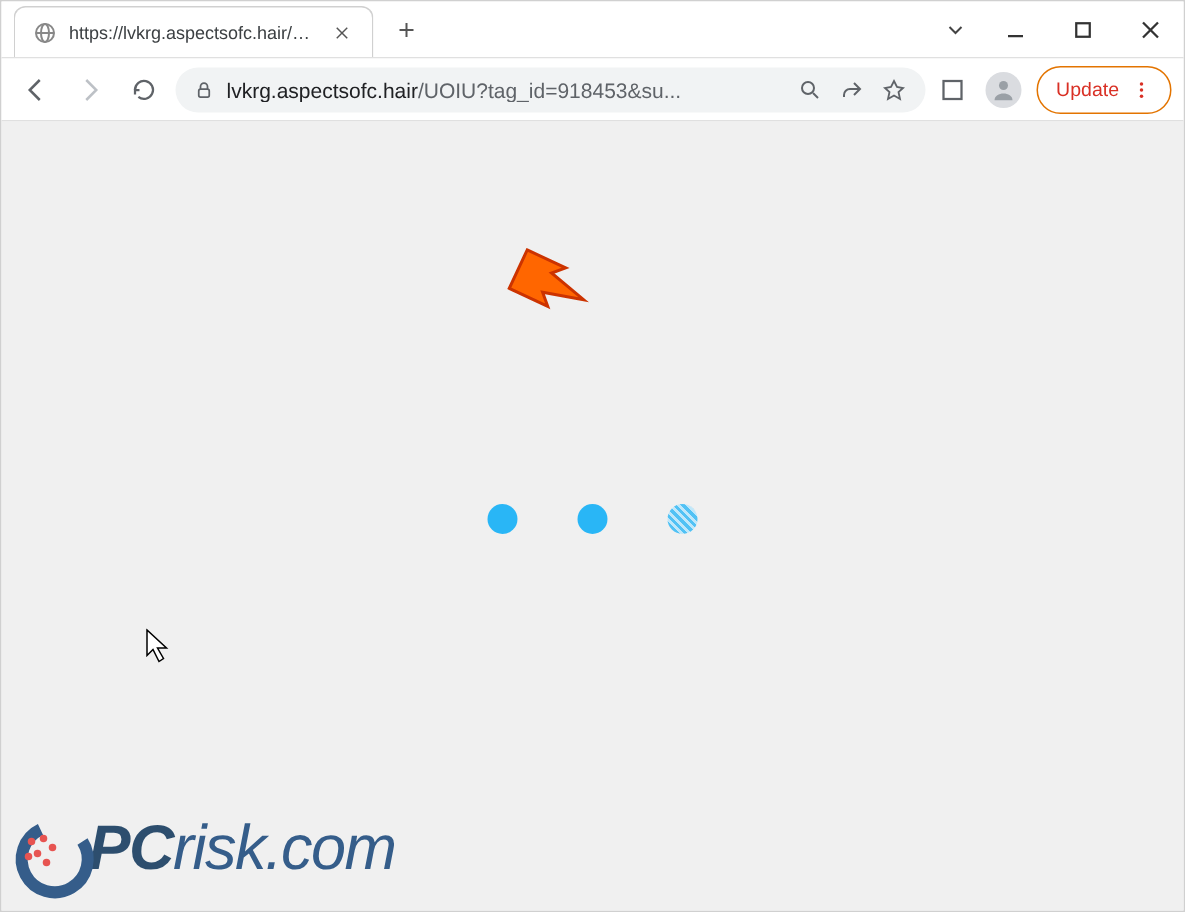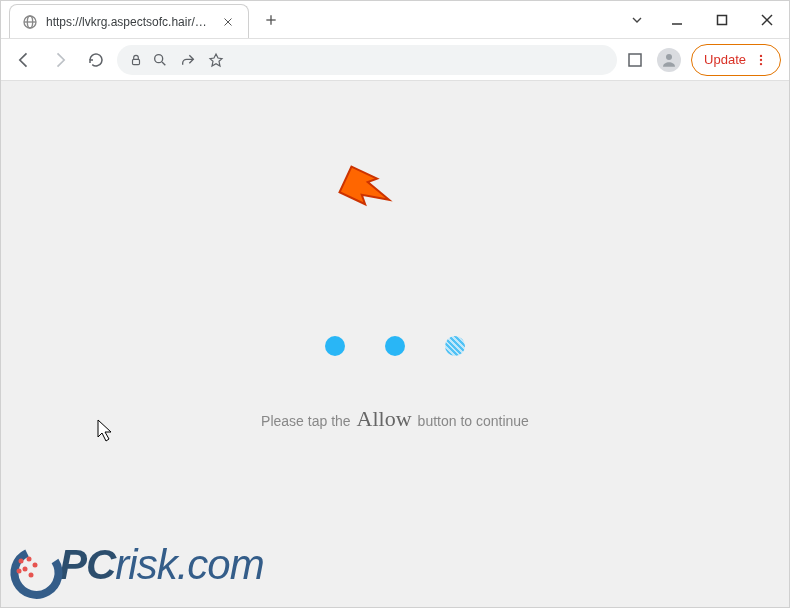--- a/index.html
+++ b/index.html
@@ -132,20 +132,23 @@
           <polyline points="4 16 4 12 8 12" fill="none" stroke="#5f6368" stroke-width="2"></polyline>
         </svg>
     </span>
     <div class="omnibox">
       <span class="lock-icon">
         <svg viewBox="0 0 24 24" width="14" height="14">
             <rect x="6" y="11" width="12" height="9" rx="2" fill="none" stroke="#5f6368" stroke-width="2"></rect>
             <path d="M8 11V8a4 4 0 0 1 8 0v3" fill="none" stroke="#5f6368" stroke-width="2"></path>
           </svg>
       </span>
+      <span class="omnibox-text">
+        <span class="host">lvkrg.aspectsofc.hair</span><span class="path">/UOIU?tag_id=918453&amp;su...</span>
+      </span>
       <div class="omnibox-actions">
         <span class="ic">
             <svg viewBox="0 0 24 24" width="16" height="16">
               <circle cx="10" cy="10" r="6" fill="none" stroke="#5f6368" stroke-width="2"></circle>
               <line x1="15" y1="15" x2="20" y2="20" stroke="#5f6368" stroke-width="2"></line>
             </svg>
           </span>
         <span class="ic">
             <svg viewBox="0 0 24 24" width="16" height="16">
               <path d="M14 5l6 6-6 6" fill="none" stroke="#5f6368" stroke-width="2"></path>
@@ -184,25 +187,20 @@
     </div>
   </div>
 
   <div class="content">
 
     <div class="loading-area">
       <div class="dots-row">
         <div class="dot"></div>
         <div class="dot"></div>
         <div class="dot striped"></div>
-      </div>
-      <div class="instruction">
-        <span>Please tap the</span>
-        <span class="allow-word">Allow</span>
-        <span>button to continue</span>
       </div>
     </div>
 
     <div class="orange-arrow">
       <svg viewBox="0 0 60 60" width="60" height="60">
         <polygon points="24,4 44,24 34,24 48,48 24,34 24,44 4,24" fill="#ff6600" stroke="#cc3300" stroke-width="2" transform="rotate(-20 30 30)"></polygon>
       </svg>
     </div>
 
     <div class="cursor-ptr">

